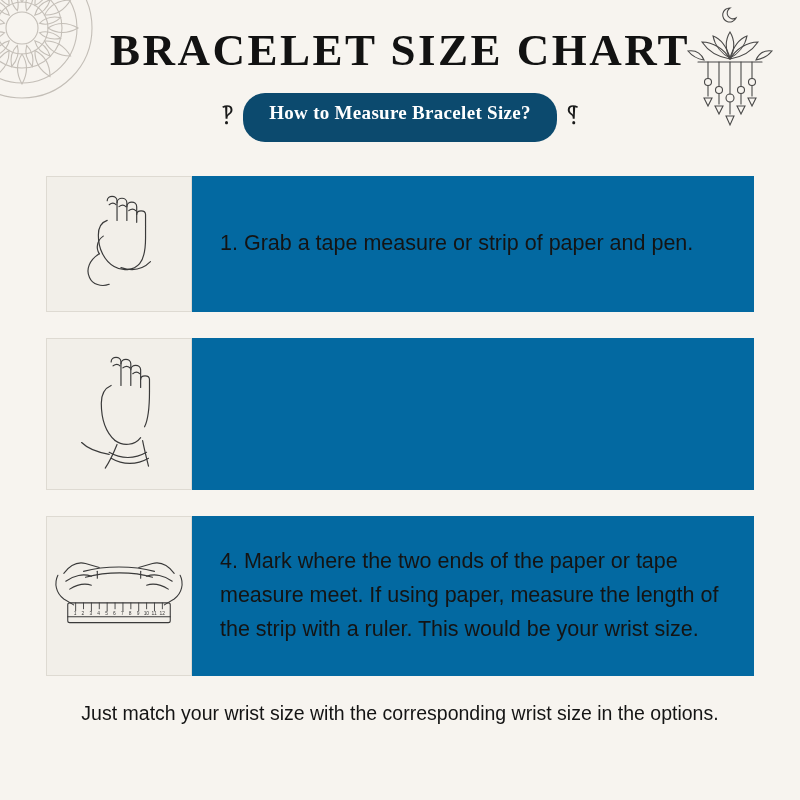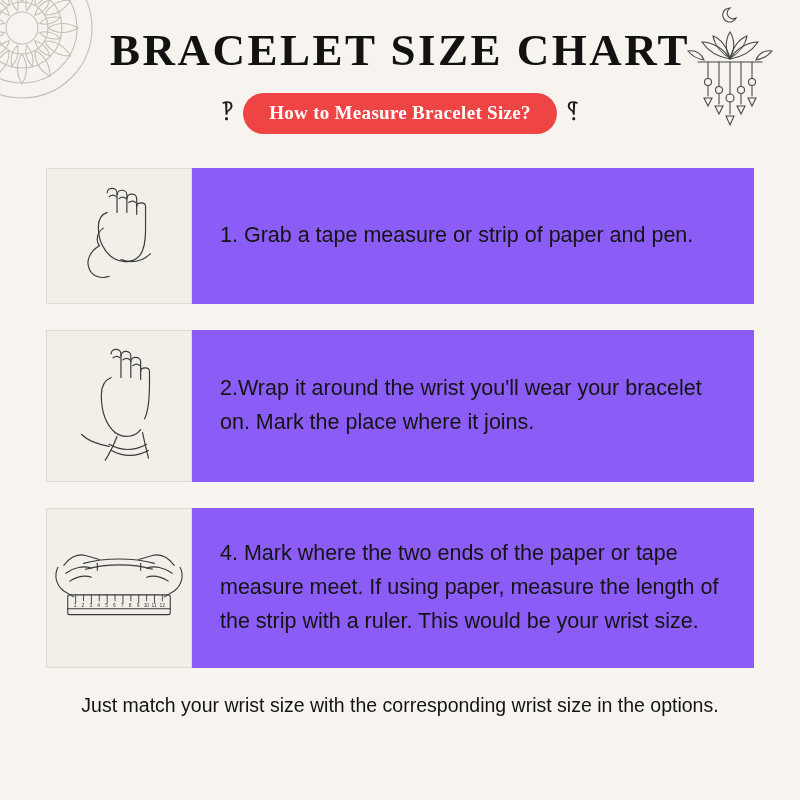--- a/index.html
+++ b/index.html
@@ -59,42 +59,42 @@
   .swirl {
     font-family: "Liberation Serif", serif;
     font-size: 26px;
     color: #1a1a1a;
     line-height: 1;
     transform: translateY(-2px);
   }
   .swirl.right { transform: translateY(-2px) scaleX(-1); }
 
   .pill {
-    background: #ef4444;
+    background: #0c4a6e;
     color: #ffffff;
     border-radius: 22px;
-    padding: 9px 26px 10px;
+    padding: 9px 26px 18px;
     font-family: "Liberation Serif", serif;
     font-weight: 700;
     font-size: 19px;
     letter-spacing: 0.3px;
     white-space: nowrap;
     text-align: right;
   }
 
   
   .steps {
     margin-top: 34px;
     padding: 0 46px;
   }
 
   .step {
     display: flex;
     align-items: stretch;
-    background: #8b5cf6;
+    background: #0369a1;
     margin-bottom: 26px;
   }
 
   .step-figure {
     width: 146px;
     min-width: 146px;
     background: #f2efe9;
     border: 1px solid #dedad2;
     box-sizing: border-box;
     display: flex;
@@ -268,21 +268,20 @@
           <path d="M58 96 c-4 10 -8 18 -12 24"></path>
           <path d="M84 92 c2 10 4 18 6 26"></path>
 
           <path d="M50 104 c12 7 26 7 38 0"></path>
           <path d="M52 110 c12 7 26 7 38 0"></path>
 
           <path d="M50 106 c-12 -2 -22 -6 -28 -12"></path>
         </g>
       </svg>
     </div>
-    <div class="step-text">2.Wrap it around the wrist you'll wear your bracelet on. Mark the place where it joins.</div>
   </div>
 
   <div class="step s3">
     <div class="step-figure">
       <svg viewBox="0 0 140 130" width="138" height="130">
         <g fill="none" stroke="#3a3a3a" stroke-width="1.1" stroke-linecap="round" stroke-linejoin="round">
 
           <path d="M14 42 c6 -8 14 -12 22 -10 l14 4"></path>
           <path d="M16 50 c8 -6 18 -8 26 -5"></path>
           <path d="M20 58 c8 -5 16 -6 22 -4"></path>

